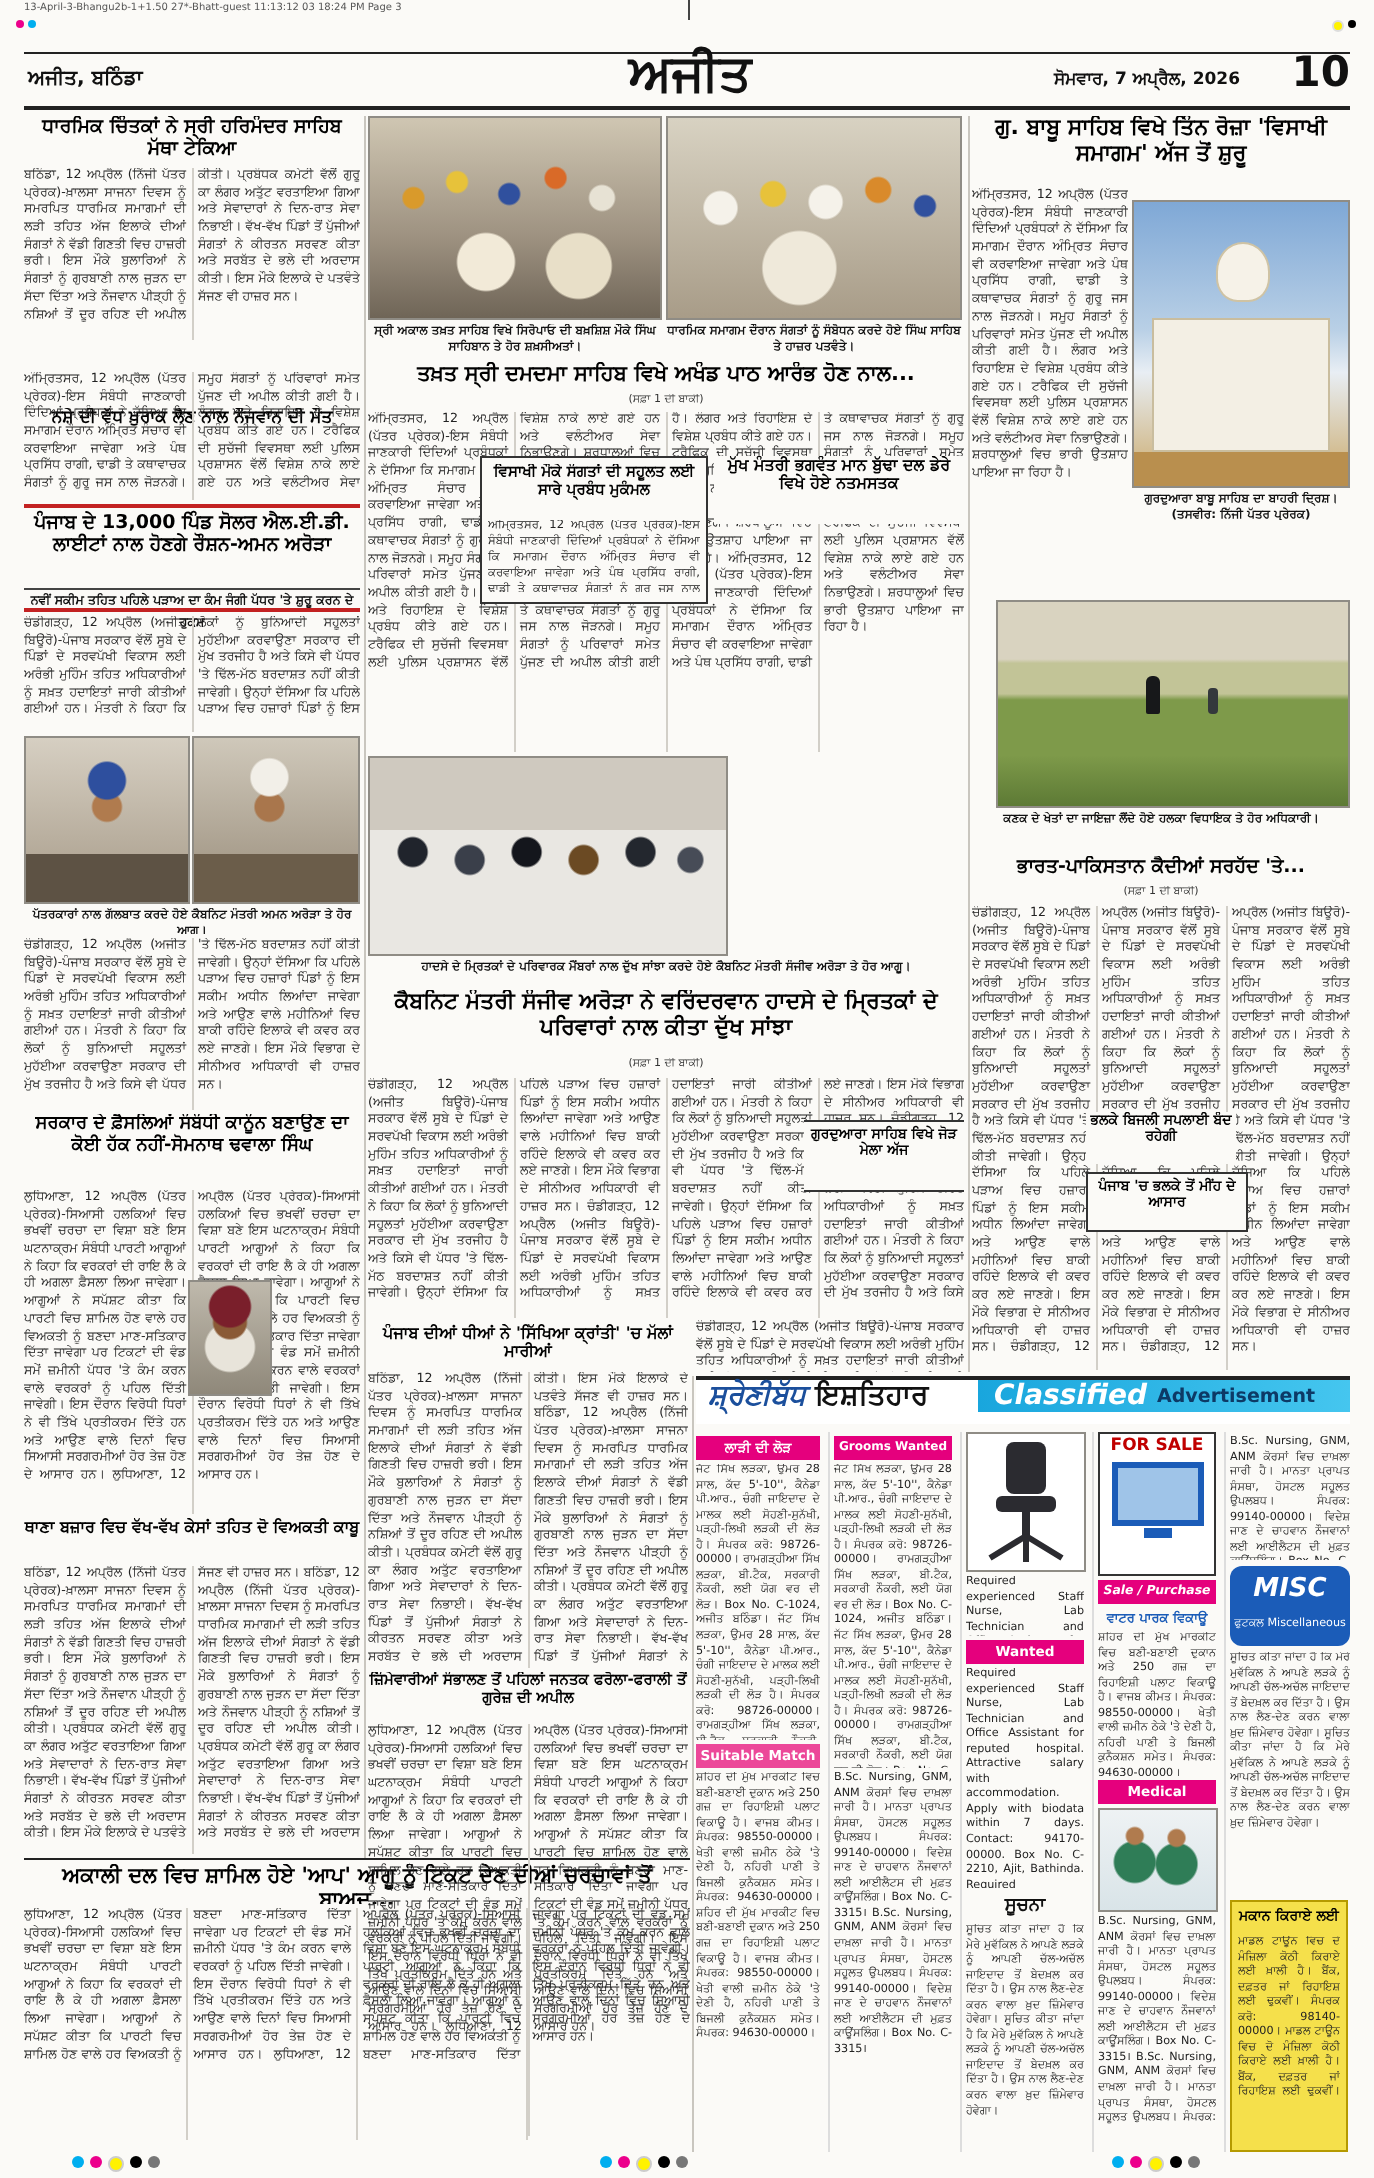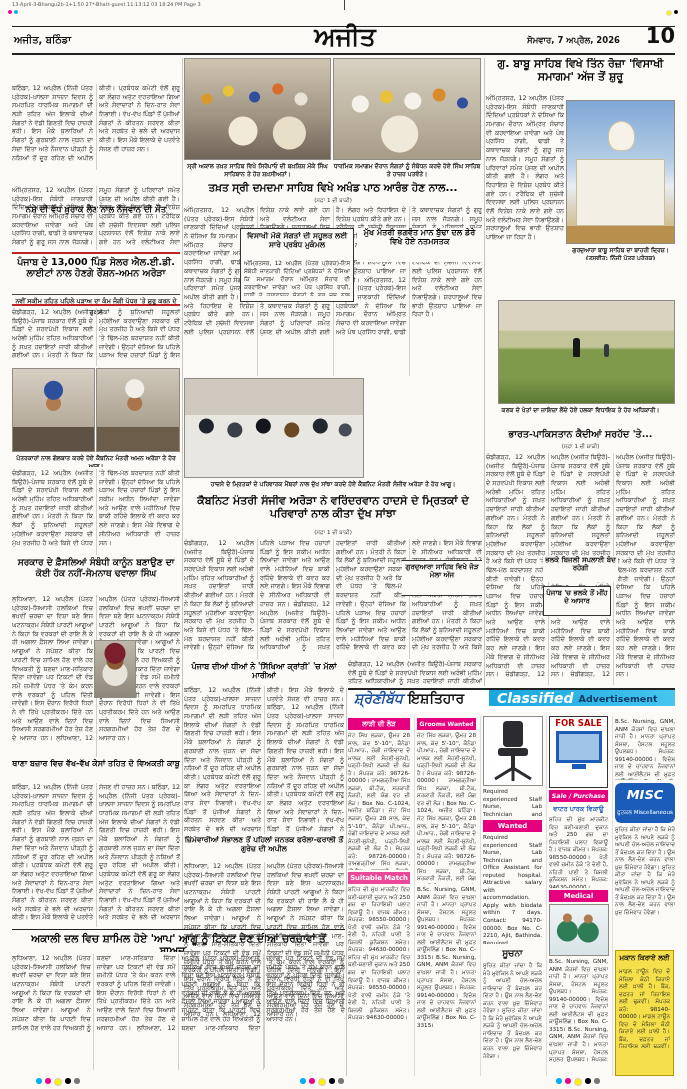--- a/index.html
+++ b/index.html
@@ -118,20 +118,21 @@
   <div class="abs mast-title" style="left:285px;top:24px;width:120px;height:28px;">ਅਜੀਤ</div>
   <div class="abs mast-edition" style="left:14px;top:27px;width:170px;height:25px;">ਅਜੀਤ, ਬਠਿੰਡਾ</div>
   <div class="abs mast-date" style="left:420px;top:33px;width:200px;height:14px;">ਸੋਮਵਾਰ, 7 ਅਪ੍ਰੈਲ, 2026</div>
   <div class="abs pgnum" style="left:638px;top:26px;width:37px;height:26px;">10</div>
   <div class="abs rule" style="left:12px;top:53px;width:663px;height:2px;"></div>
 
   <div class="abs vr" style="left:182px;top:58px;height:871px;"></div>
   <div class="abs vr" style="left:484px;top:58px;height:628px;"></div>
   <div class="abs vr" style="left:346px;top:688px;height:388px;"></div>
 
+  <div class="abs h" style="left:12px;top:58px;width:168px;height:24px;font-size:9.5px;">ਧਾਰਮਿਕ ਚਿੰਤਕਾਂ ਨੇ ਸ੍ਰੀ ਹਰਿਮੰਦਰ ਸਾਹਿਬ ਮੱਥਾ ਟੇਕਿਆ</div>
   <div class="abs bt cols2" style="left:12px;top:84px;width:168px;height:86px;">ਬਠਿੰਡਾ, 12 ਅਪ੍ਰੈਲ (ਨਿੱਜੀ ਪੱਤਰ ਪ੍ਰੇਰਕ)-ਖ਼ਾਲਸਾ ਸਾਜਨਾ ਦਿਵਸ ਨੂੰ ਸਮਰਪਿਤ ਧਾਰਮਿਕ ਸਮਾਗਮਾਂ ਦੀ ਲੜੀ ਤਹਿਤ ਅੱਜ ਇਲਾਕੇ ਦੀਆਂ ਸੰਗਤਾਂ ਨੇ ਵੱਡੀ ਗਿਣਤੀ ਵਿਚ ਹਾਜ਼ਰੀ ਭਰੀ। ਇਸ ਮੌਕੇ ਬੁਲਾਰਿਆਂ ਨੇ ਸੰਗਤਾਂ ਨੂੰ ਗੁਰਬਾਣੀ ਨਾਲ ਜੁੜਨ ਦਾ ਸੱਦਾ ਦਿੱਤਾ ਅਤੇ ਨੌਜਵਾਨ ਪੀੜ੍ਹੀ ਨੂੰ ਨਸ਼ਿਆਂ ਤੋਂ ਦੂਰ ਰਹਿਣ ਦੀ ਅਪੀਲ ਕੀਤੀ। ਪ੍ਰਬੰਧਕ ਕਮੇਟੀ ਵੱਲੋਂ ਗੁਰੂ ਕਾ ਲੰਗਰ ਅਤੁੱਟ ਵਰਤਾਇਆ ਗਿਆ ਅਤੇ ਸੇਵਾਦਾਰਾਂ ਨੇ ਦਿਨ-ਰਾਤ ਸੇਵਾ ਨਿਭਾਈ। ਵੱਖ-ਵੱਖ ਪਿੰਡਾਂ ਤੋਂ ਪੁੱਜੀਆਂ ਸੰਗਤਾਂ ਨੇ ਕੀਰਤਨ ਸਰਵਣ ਕੀਤਾ ਅਤੇ ਸਰਬੱਤ ਦੇ ਭਲੇ ਦੀ ਅਰਦਾਸ ਕੀਤੀ। ਇਸ ਮੌਕੇ ਇਲਾਕੇ ਦੇ ਪਤਵੰਤੇ ਸੱਜਣ ਵੀ ਹਾਜ਼ਰ ਸਨ।</div>
 
   <div class="abs h" style="left:12px;top:172px;width:168px;height:12px;font-size:8.5px;margin-top:32px;">ਨਸ਼ੇ ਦੀ ਵੱਧ ਖ਼ੁਰਾਕ ਲੈਣ ਨਾਲ ਨੌਜਵਾਨ ਦੀ ਮੌਤ</div>
   <div class="abs bt cols2" style="left:12px;top:186px;width:168px;height:64px;">ਅੰਮ੍ਰਿਤਸਰ, 12 ਅਪ੍ਰੈਲ (ਪੱਤਰ ਪ੍ਰੇਰਕ)-ਇਸ ਸੰਬੰਧੀ ਜਾਣਕਾਰੀ ਦਿੰਦਿਆਂ ਪ੍ਰਬੰਧਕਾਂ ਨੇ ਦੱਸਿਆ ਕਿ ਸਮਾਗਮ ਦੌਰਾਨ ਅੰਮ੍ਰਿਤ ਸੰਚਾਰ ਵੀ ਕਰਵਾਇਆ ਜਾਵੇਗਾ ਅਤੇ ਪੰਥ ਪ੍ਰਸਿੱਧ ਰਾਗੀ, ਢਾਡੀ ਤੇ ਕਥਾਵਾਚਕ ਸੰਗਤਾਂ ਨੂੰ ਗੁਰੂ ਜਸ ਨਾਲ ਜੋੜਨਗੇ। ਸਮੂਹ ਸੰਗਤਾਂ ਨੂੰ ਪਰਿਵਾਰਾਂ ਸਮੇਤ ਪੁੱਜਣ ਦੀ ਅਪੀਲ ਕੀਤੀ ਗਈ ਹੈ। ਲੰਗਰ ਅਤੇ ਰਿਹਾਇਸ਼ ਦੇ ਵਿਸ਼ੇਸ਼ ਪ੍ਰਬੰਧ ਕੀਤੇ ਗਏ ਹਨ। ਟਰੈਫਿਕ ਦੀ ਸੁਚੱਜੀ ਵਿਵਸਥਾ ਲਈ ਪੁਲਿਸ ਪ੍ਰਸ਼ਾਸਨ ਵੱਲੋਂ ਵਿਸ਼ੇਸ਼ ਨਾਕੇ ਲਾਏ ਗਏ ਹਨ ਅਤੇ ਵਲੰਟੀਅਰ ਸੇਵਾ ਨਿਭਾਉਣਗੇ। ਸ਼ਰਧਾਲੂਆਂ ਵਿਚ ਭਾਰੀ ਉਤਸ਼ਾਹ ਪਾਇਆ ਜਾ ਰਿਹਾ ਹੈ।</div>
 
   <div class="abs redbox" style="left:12px;top:252px;width:168px;height:54px;">
     <div class="h" style="font-size:9.5px;height:38px;padding-top:2px;">ਪੰਜਾਬ ਦੇ 13,000 ਪਿੰਡ ਸੋਲਰ ਐਲ.ਈ.ਡੀ. ਲਾਈਟਾਂ ਨਾਲ ਹੋਣਗੇ ਰੌਸ਼ਨ-ਅਮਨ ਅਰੋੜਾ</div>
     <div class="kicker">ਨਵੀਂ ਸਕੀਮ ਤਹਿਤ ਪਹਿਲੇ ਪੜਾਅ ਦਾ ਕੰਮ ਜੰਗੀ ਪੱਧਰ 'ਤੇ ਸ਼ੁਰੂ ਕਰਨ ਦੇ ਹੁਕਮ</div>
   </div>
   <div class="abs bt cols2" style="left:12px;top:308px;width:168px;height:58px;">ਚੰਡੀਗੜ੍ਹ, 12 ਅਪ੍ਰੈਲ (ਅਜੀਤ ਬਿਊਰੋ)-ਪੰਜਾਬ ਸਰਕਾਰ ਵੱਲੋਂ ਸੂਬੇ ਦੇ ਪਿੰਡਾਂ ਦੇ ਸਰਵਪੱਖੀ ਵਿਕਾਸ ਲਈ ਅਰੰਭੀ ਮੁਹਿੰਮ ਤਹਿਤ ਅਧਿਕਾਰੀਆਂ ਨੂੰ ਸਖ਼ਤ ਹਦਾਇਤਾਂ ਜਾਰੀ ਕੀਤੀਆਂ ਗਈਆਂ ਹਨ। ਮੰਤਰੀ ਨੇ ਕਿਹਾ ਕਿ ਲੋਕਾਂ ਨੂੰ ਬੁਨਿਆਦੀ ਸਹੂਲਤਾਂ ਮੁਹੱਈਆ ਕਰਵਾਉਣਾ ਸਰਕਾਰ ਦੀ ਮੁੱਖ ਤਰਜੀਹ ਹੈ ਅਤੇ ਕਿਸੇ ਵੀ ਪੱਧਰ 'ਤੇ ਢਿੱਲ-ਮੱਠ ਬਰਦਾਸ਼ਤ ਨਹੀਂ ਕੀਤੀ ਜਾਵੇਗੀ। ਉਨ੍ਹਾਂ ਦੱਸਿਆ ਕਿ ਪਹਿਲੇ ਪੜਾਅ ਵਿਚ ਹਜ਼ਾਰਾਂ ਪਿੰਡਾਂ ਨੂੰ ਇਸ ਸਕੀਮ ਅਧੀਨ ਲਿਆਂਦਾ ਜਾਵੇਗਾ ਅਤੇ ਆਉਣ ਵਾਲੇ ਮਹੀਨਿਆਂ ਵਿਚ ਬਾਕੀ ਰਹਿੰਦੇ ਇਲਾਕੇ ਵੀ ਕਵਰ ਕਰ ਲਏ ਜਾਣਗੇ। ਇਸ ਮੌਕੇ ਵਿਭਾਗ ਦੇ ਸੀਨੀਅਰ ਅਧਿਕਾਰੀ ਵੀ ਹਾਜ਼ਰ ਸਨ।</div>
@@ -195,21 +196,21 @@
   <div class="abs ph ph-field" style="left:498px;top:300px;width:177px;height:104px;">
     <div class="fig1"></div>
     <div class="fig2"></div>
   </div>
   <div class="abs cap" style="left:486px;top:406px;width:189px;height:20px;">ਕਣਕ ਦੇ ਖੇਤਾਂ ਦਾ ਜਾਇਜ਼ਾ ਲੈਂਦੇ ਹੋਏ ਹਲਕਾ ਵਿਧਾਇਕ ਤੇ ਹੋਰ ਅਧਿਕਾਰੀ।</div>
 
   <div class="abs h" style="left:486px;top:428px;width:189px;height:15px;font-size:9.5px;">ਭਾਰਤ-ਪਾਕਿਸਤਾਨ ਕੈਦੀਆਂ ਸਰਹੱਦ 'ਤੇ...</div>
   <div class="abs tag" style="left:486px;top:443px;width:189px;height:8px;">(ਸਫ਼ਾ 1 ਦੀ ਬਾਕੀ)</div>
   <div class="abs bt cols3" style="left:486px;top:453px;width:189px;height:232px;">ਚੰਡੀਗੜ੍ਹ, 12 ਅਪ੍ਰੈਲ (ਅਜੀਤ ਬਿਊਰੋ)-ਪੰਜਾਬ ਸਰਕਾਰ ਵੱਲੋਂ ਸੂਬੇ ਦੇ ਪਿੰਡਾਂ ਦੇ ਸਰਵਪੱਖੀ ਵਿਕਾਸ ਲਈ ਅਰੰਭੀ ਮੁਹਿੰਮ ਤਹਿਤ ਅਧਿਕਾਰੀਆਂ ਨੂੰ ਸਖ਼ਤ ਹਦਾਇਤਾਂ ਜਾਰੀ ਕੀਤੀਆਂ ਗਈਆਂ ਹਨ। ਮੰਤਰੀ ਨੇ ਕਿਹਾ ਕਿ ਲੋਕਾਂ ਨੂੰ ਬੁਨਿਆਦੀ ਸਹੂਲਤਾਂ ਮੁਹੱਈਆ ਕਰਵਾਉਣਾ ਸਰਕਾਰ ਦੀ ਮੁੱਖ ਤਰਜੀਹ ਹੈ ਅਤੇ ਕਿਸੇ ਵੀ ਪੱਧਰ 'ਤੇ ਢਿੱਲ-ਮੱਠ ਬਰਦਾਸ਼ਤ ਨਹੀਂ ਕੀਤੀ ਜਾਵੇਗੀ। ਉਨ੍ਹਾਂ ਦੱਸਿਆ ਕਿ ਪਹਿਲੇ ਪੜਾਅ ਵਿਚ ਹਜ਼ਾਰਾਂ ਪਿੰਡਾਂ ਨੂੰ ਇਸ ਸਕੀਮ ਅਧੀਨ ਲਿਆਂਦਾ ਜਾਵੇਗਾ ਅਤੇ ਆਉਣ ਵਾਲੇ ਮਹੀਨਿਆਂ ਵਿਚ ਬਾਕੀ ਰਹਿੰਦੇ ਇਲਾਕੇ ਵੀ ਕਵਰ ਕਰ ਲਏ ਜਾਣਗੇ। ਇਸ ਮੌਕੇ ਵਿਭਾਗ ਦੇ ਸੀਨੀਅਰ ਅਧਿਕਾਰੀ ਵੀ ਹਾਜ਼ਰ ਸਨ। ਚੰਡੀਗੜ੍ਹ, 12 ਅਪ੍ਰੈਲ (ਅਜੀਤ ਬਿਊਰੋ)-ਪੰਜਾਬ ਸਰਕਾਰ ਵੱਲੋਂ ਸੂਬੇ ਦੇ ਪਿੰਡਾਂ ਦੇ ਸਰਵਪੱਖੀ ਵਿਕਾਸ ਲਈ ਅਰੰਭੀ ਮੁਹਿੰਮ ਤਹਿਤ ਅਧਿਕਾਰੀਆਂ ਨੂੰ ਸਖ਼ਤ ਹਦਾਇਤਾਂ ਜਾਰੀ ਕੀਤੀਆਂ ਗਈਆਂ ਹਨ। ਮੰਤਰੀ ਨੇ ਕਿਹਾ ਕਿ ਲੋਕਾਂ ਨੂੰ ਬੁਨਿਆਦੀ ਸਹੂਲਤਾਂ ਮੁਹੱਈਆ ਕਰਵਾਉਣਾ ਸਰਕਾਰ ਦੀ ਮੁੱਖ ਤਰਜੀਹ ਹੈ ਅਤੇ ਕਿਸੇ ਵੀ ਪੱਧਰ 'ਤੇ ਢਿੱਲ-ਮੱਠ ਬਰਦਾਸ਼ਤ ਨਹੀਂ ਕੀਤੀ ਜਾਵੇਗੀ। ਉਨ੍ਹਾਂ ਦੱਸਿਆ ਕਿ ਪਹਿਲੇ ਪੜਾਅ ਵਿਚ ਹਜ਼ਾਰਾਂ ਪਿੰਡਾਂ ਨੂੰ ਇਸ ਸਕੀਮ ਅਧੀਨ ਲਿਆਂਦਾ ਜਾਵੇਗਾ ਅਤੇ ਆਉਣ ਵਾਲੇ ਮਹੀਨਿਆਂ ਵਿਚ ਬਾਕੀ ਰਹਿੰਦੇ ਇਲਾਕੇ ਵੀ ਕਵਰ ਕਰ ਲਏ ਜਾਣਗੇ। ਇਸ ਮੌਕੇ ਵਿਭਾਗ ਦੇ ਸੀਨੀਅਰ ਅਧਿਕਾਰੀ ਵੀ ਹਾਜ਼ਰ ਸਨ। ਚੰਡੀਗੜ੍ਹ, 12 ਅਪ੍ਰੈਲ (ਅਜੀਤ ਬਿਊਰੋ)-ਪੰਜਾਬ ਸਰਕਾਰ ਵੱਲੋਂ ਸੂਬੇ ਦੇ ਪਿੰਡਾਂ ਦੇ ਸਰਵਪੱਖੀ ਵਿਕਾਸ ਲਈ ਅਰੰਭੀ ਮੁਹਿੰਮ ਤਹਿਤ ਅਧਿਕਾਰੀਆਂ ਨੂੰ ਸਖ਼ਤ ਹਦਾਇਤਾਂ ਜਾਰੀ ਕੀਤੀਆਂ ਗਈਆਂ ਹਨ। ਮੰਤਰੀ ਨੇ ਕਿਹਾ ਕਿ ਲੋਕਾਂ ਨੂੰ ਬੁਨਿਆਦੀ ਸਹੂਲਤਾਂ ਮੁਹੱਈਆ ਕਰਵਾਉਣਾ ਸਰਕਾਰ ਦੀ ਮੁੱਖ ਤਰਜੀਹ ਹੈ ਅਤੇ ਕਿਸੇ ਵੀ ਪੱਧਰ 'ਤੇ ਢਿੱਲ-ਮੱਠ ਬਰਦਾਸ਼ਤ ਨਹੀਂ ਕੀਤੀ ਜਾਵੇਗੀ। ਉਨ੍ਹਾਂ ਦੱਸਿਆ ਕਿ ਪਹਿਲੇ ਪੜਾਅ ਵਿਚ ਹਜ਼ਾਰਾਂ ਪਿੰਡਾਂ ਨੂੰ ਇਸ ਸਕੀਮ ਅਧੀਨ ਲਿਆਂਦਾ ਜਾਵੇਗਾ ਅਤੇ ਆਉਣ ਵਾਲੇ ਮਹੀਨਿਆਂ ਵਿਚ ਬਾਕੀ ਰਹਿੰਦੇ ਇਲਾਕੇ ਵੀ ਕਵਰ ਕਰ ਲਏ ਜਾਣਗੇ। ਇਸ ਮੌਕੇ ਵਿਭਾਗ ਦੇ ਸੀਨੀਅਰ ਅਧਿਕਾਰੀ ਵੀ ਹਾਜ਼ਰ ਸਨ।</div>
   <div class="abs overlay h" style="left:543px;top:556px;width:75px;height:26px;font-size:7px;">ਭਲਕੇ ਬਿਜਲੀ ਸਪਲਾਈ ਬੰਦ ਰਹੇਗੀ</div>
-  <div class="abs overlay h" style="left:543px;top:586px;width:68px;height:30px;font-size:7px;border:1px solid #333;padding-top:2px;text-align:center;">ਪੰਜਾਬ 'ਚ ਭਲਕੇ ਤੋਂ ਮੀਂਹ ਦੇ ਆਸਾਰ</div>
+  <div class="abs overlay h" style="left:543px;top:586px;width:81px;height:30px;font-size:7px;border:1px solid #333;padding-top:2px;text-align:center;">ਪੰਜਾਬ 'ਚ ਭਲਕੇ ਤੋਂ ਮੀਂਹ ਦੇ ਆਸਾਰ</div>
 
   <div class="abs cl-head" style="left:348px;top:688px;width:327px;height:24px;">
     <div class="cl-head-left">
       <span class="cl-pa1">ਸ਼੍ਰੇਣੀਬੱਧ</span>
       <span class="cl-pa2">ਇਸ਼ਤਿਹਾਰ</span>
     </div>
     <div class="cl-head-right">
       <span class="cl-en1">Classified</span>
       <span class="cl-en2">Advertisement</span>
     </div>

